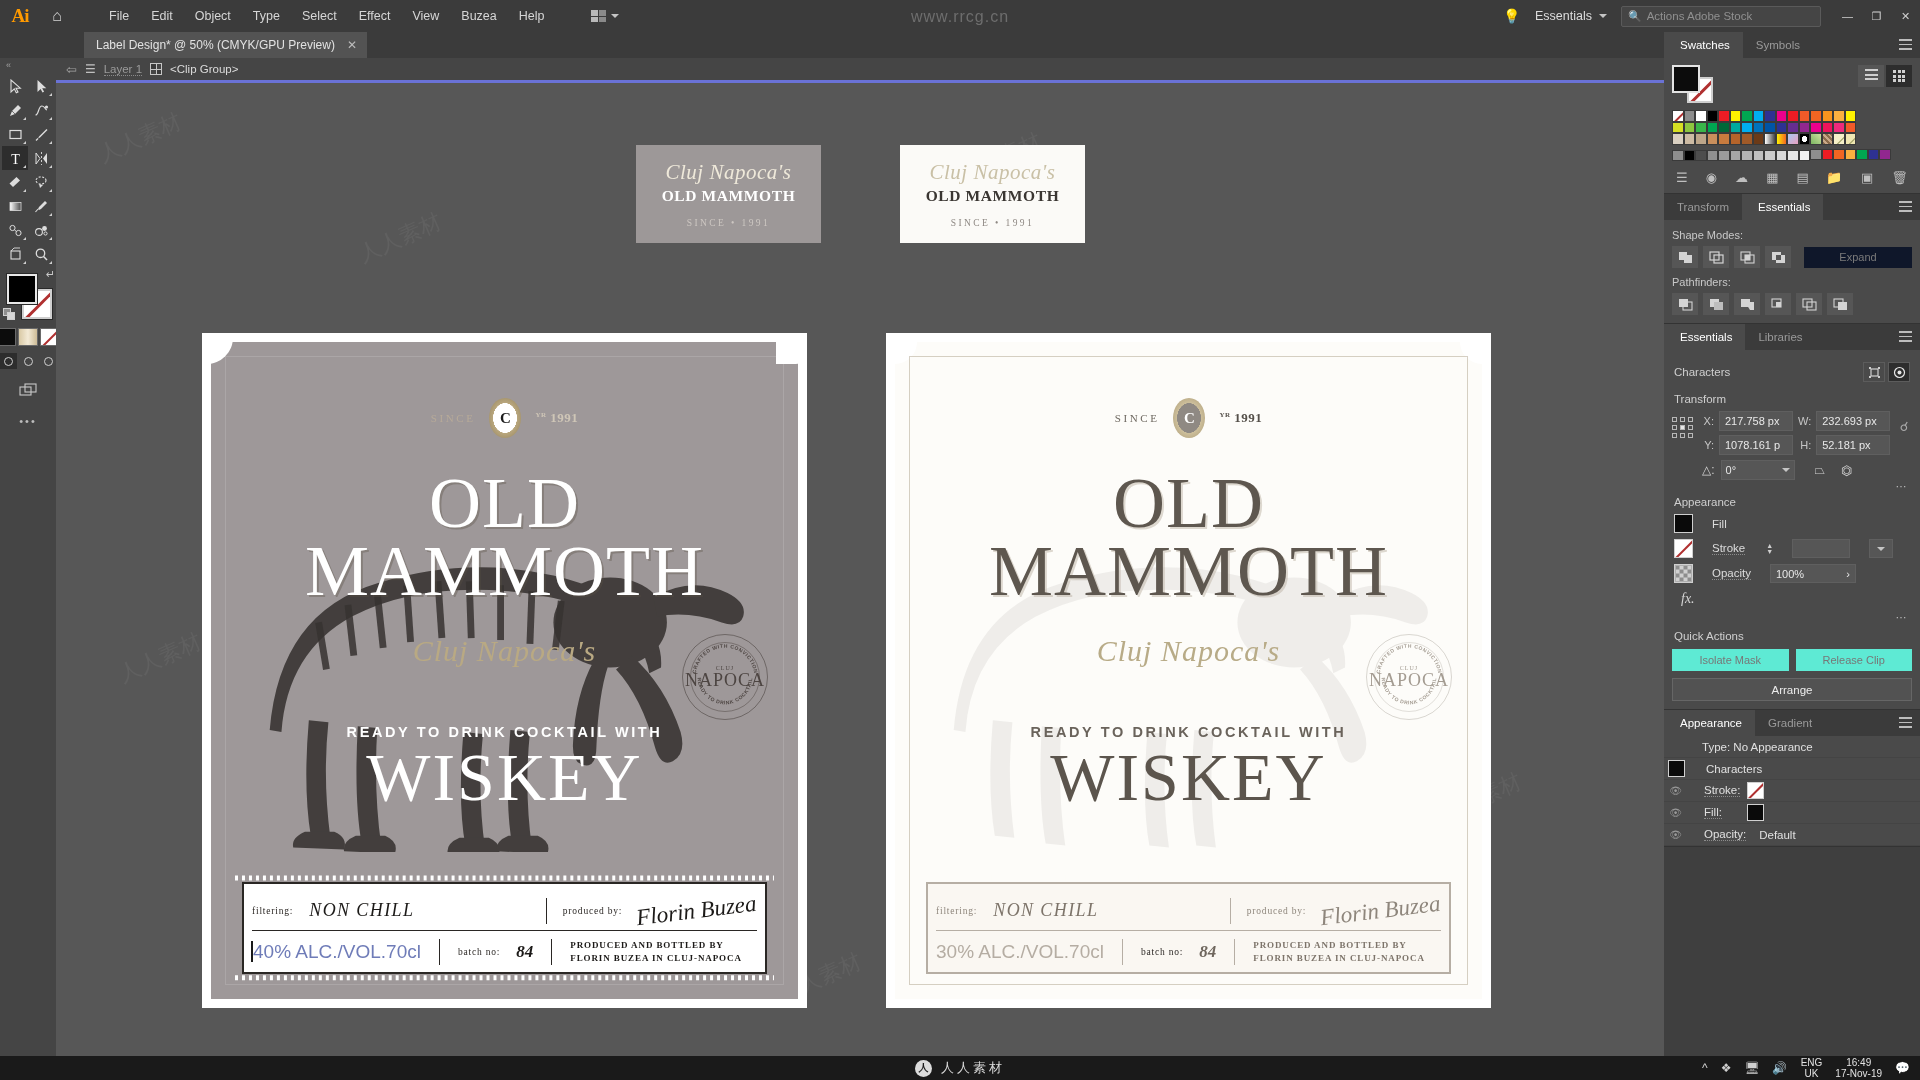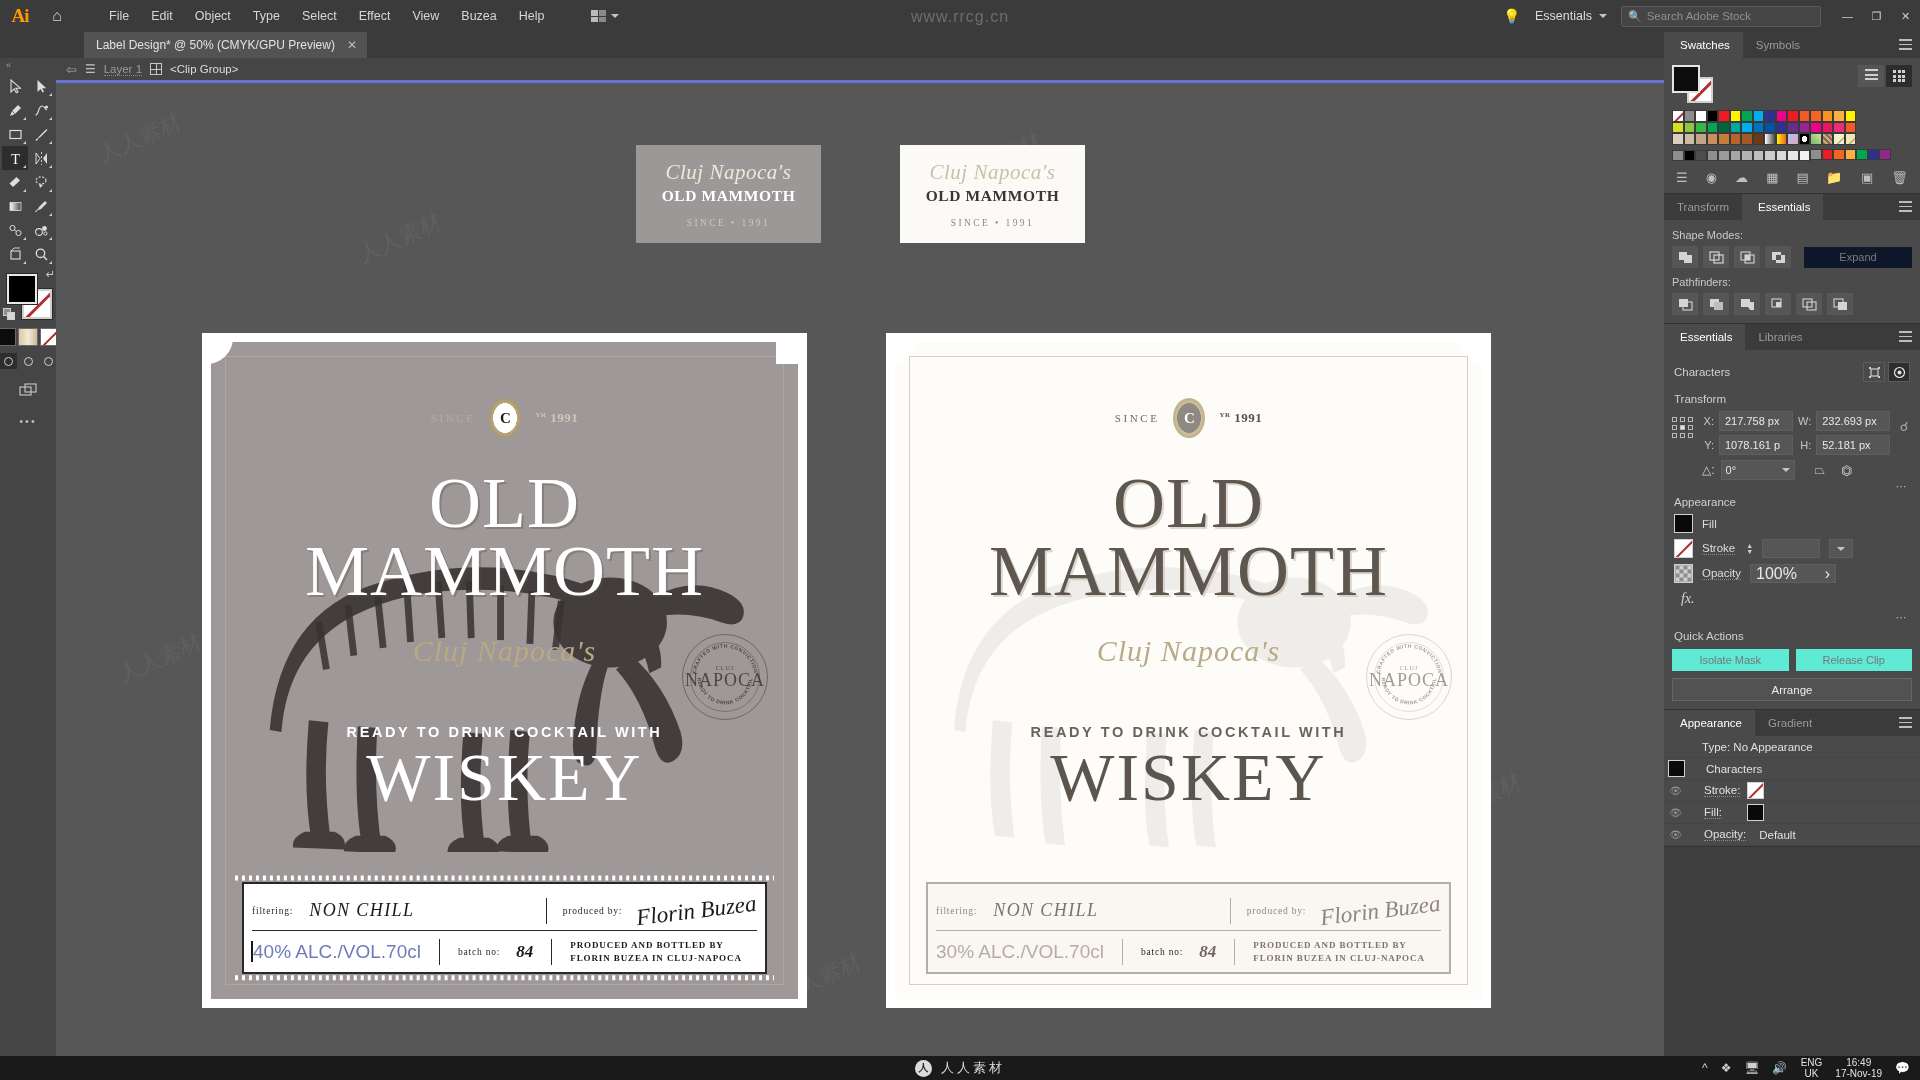--- a/index.html
+++ b/index.html
@@ -317,33 +317,33 @@
   .flab { font-size:11px; color:#c6c6c6; text-align:right; }
   .fin { height:20px; background:#565656; border:1px solid #5f5f5f; display:flex;align-items:center;padding-left:5px;
          font-size:11px; color:#e8e8e8; overflow:hidden; white-space:nowrap; }
   .linkico { width:16px; font-size:13px; color:#a8a8a8; text-align:center; margin-top:8px; }
   .rot-row { display:flex; align-items:center; gap:6px; margin-top:5px; padding-left:30px; }
   .rot-in { width:74px;height:20px;background:#565656;border:1px solid #5f5f5f;display:flex;align-items:center;
             justify-content:space-between;padding:0 4px;font-size:11px;color:#e8e8e8; }
   .flip-ico { font-size:13px; color:#cfcfcf; margin-left:14px; }
   .dots3 { text-align:right; color:#bdbdbd; letter-spacing:1.5px; font-size:11px; padding-right:4px; }
 
-  .ap-row { display:flex; align-items:center; gap:9px; margin:6px 0 0 2px; }
+  .ap-row { display:flex; align-items:center; gap:19px; margin:6px 0 0 2px; }
   .ap-sw { width:19px;height:19px;border:1px solid #cfcfcf; }
   .ap-sw.black { background:#0a0a0a; }
   .ap-sw.none { background:#fff; position:relative; overflow:hidden; }
   .ap-sw.none::after{content:"";position:absolute;left:-3px;top:7px;width:28px;height:2px;background:#b03030;transform:rotate(-45deg);}
   .ap-sw.opac { background:repeating-conic-gradient(#cfcfcf 0% 25%, #8d8d8d 0% 50%) 50%/8px 8px; }
   .ap-lab { font-size:11.5px; color:#dcdcdc; border-bottom:1px dotted #8c8c8c; }
   .ap-lab.plain { border-bottom:none; }
   .stepper { display:flex; flex-direction:column; gap:1px; color:#cfcfcf; font-size:7px; line-height:6px; margin-left:2px;}
   .ap-in { width:58px;height:19px;background:#565656;border:1px solid #5f5f5f; }
   .ap-dd { width:24px;height:19px;background:#565656;border:1px solid #5f5f5f;display:flex;align-items:center;justify-content:center; }
   .ap-op { width:86px;height:19px;background:#565656;border:1px solid #5f5f5f;display:flex;align-items:center;
-           justify-content:space-between;padding:0 5px;font-size:16px;color:#e8e8e8; }
+           justify-content:space-between;padding:0 5px;font-size:11px;color:#e8e8e8; }
   .fx { font-family:"Liberation Serif", serif; font-style:italic; font-size:14px; color:#d4d4d4; margin:8px 0 0 9px; }
 
   .qa-title { font-size:11.5px; color:#cfcfcf; margin:6px 0 7px 2px; }
   .qa-row { display:flex; gap:7px; }
   .qa-btn { flex:1; height:22px; background:#5eead4; color:#777; font-size:11px;
             display:flex;align-items:center;justify-content:center; }
   .qa-wide { width:100%; height:23px; background:#525252; border:1px solid #666; color:#ececec; font-size:11.5px;
              display:flex;align-items:center;justify-content:center; margin-top:7px; }
 
   .aplist-row { display:flex; align-items:center; height:22px; border-bottom:1px solid #444; padding-left:4px; gap:7px; }
@@ -396,21 +396,21 @@
   </div>
   <div id="wm-top">www.rrcg.cn</div>
   <div id="topright">
     <div class="bulb">💡</div>
     <div class="ws-switch">
       <span>Essentials</span>
       <span class="caret"></span>
     </div>
     <div class="searchbox">
       <span class="sicon">🔍</span>
-      <span class="ph">Search Adobe Stock</span>
+      <span class="ph">Actions Adobe Stock</span>
     </div>
     <div class="wbtns">
       <div class="wbtn">—</div>
       <div class="wbtn">❐</div>
       <div class="wbtn">✕</div>
     </div>
   </div>
 </div>
 
 <div id="tabbar">

